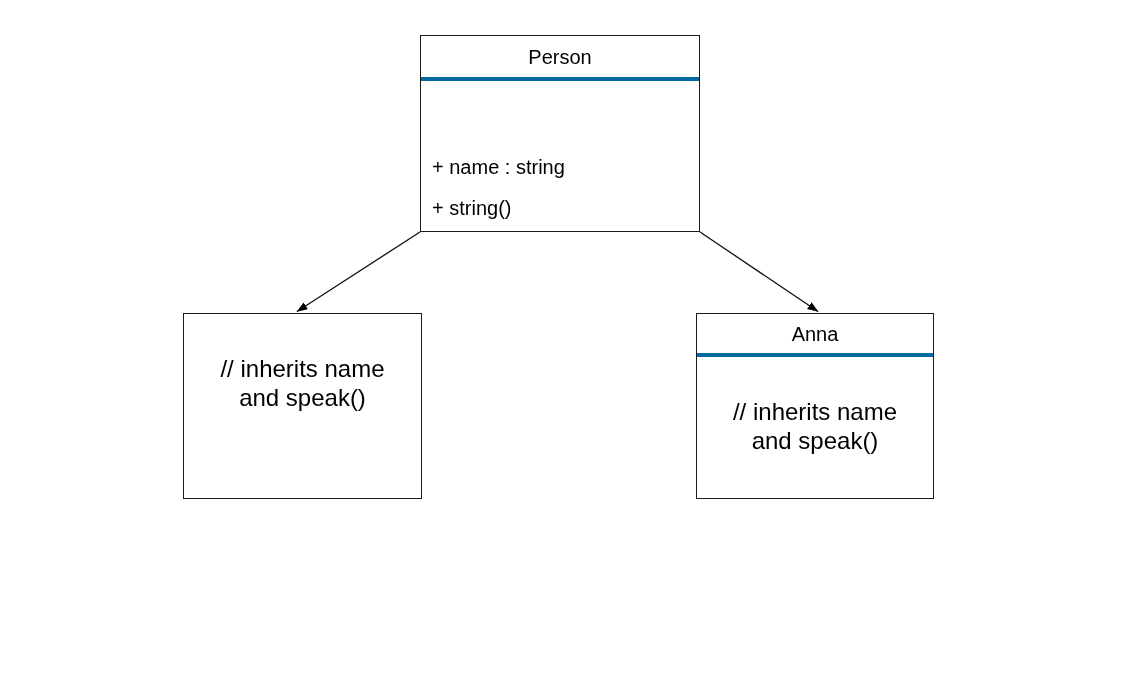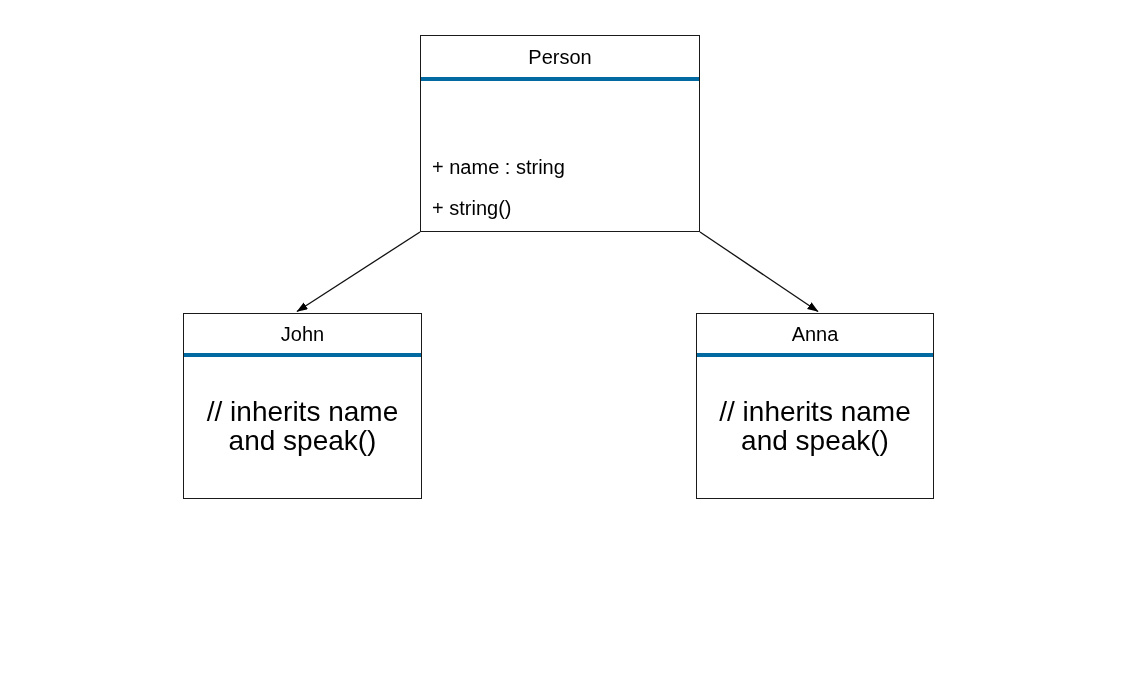--- a/index.html
+++ b/index.html
@@ -77,21 +77,21 @@
   .member-attr  { top: 28px; margin-top: 48px; }
   .member-op    { top: 117px; }
 
   
   .note {
     position: absolute;
     left: 0;
     right: 0;
     top: 40px;
     text-align: center;
-    font-size: 28px;
+    font-size: 24px;
     line-height: 29px;
     white-space: pre-line;
   }
 
   
   #class-person { left: 420px; top: 35px;  width: 280px; height: 197px; }
   #class-person .uml-header { height: 45px; }
   #class-person .uml-body   { height: 150px; }
 
   #class-john { left: 183px; top: 313px; width: 239px; height: 186px; }
@@ -123,21 +123,20 @@
     <div class="uml-header">Person</div>
     <div class="uml-body">
       <div class="members">
         <div class="member member-attr">+ name : string</div>
         <div class="member member-op">+ string()</div>
       </div>
     </div>
   </div>
 
   <div class="uml-class" id="class-john">
-    <div class="uml-header">John</div>
     <div class="uml-body">
       <div class="note">// inherits name
 and speak()</div>
     </div>
   </div>
 
   <div class="uml-class" id="class-anna">
     <div class="uml-header">Anna</div>
     <div class="uml-body">
       <div class="note">// inherits name

